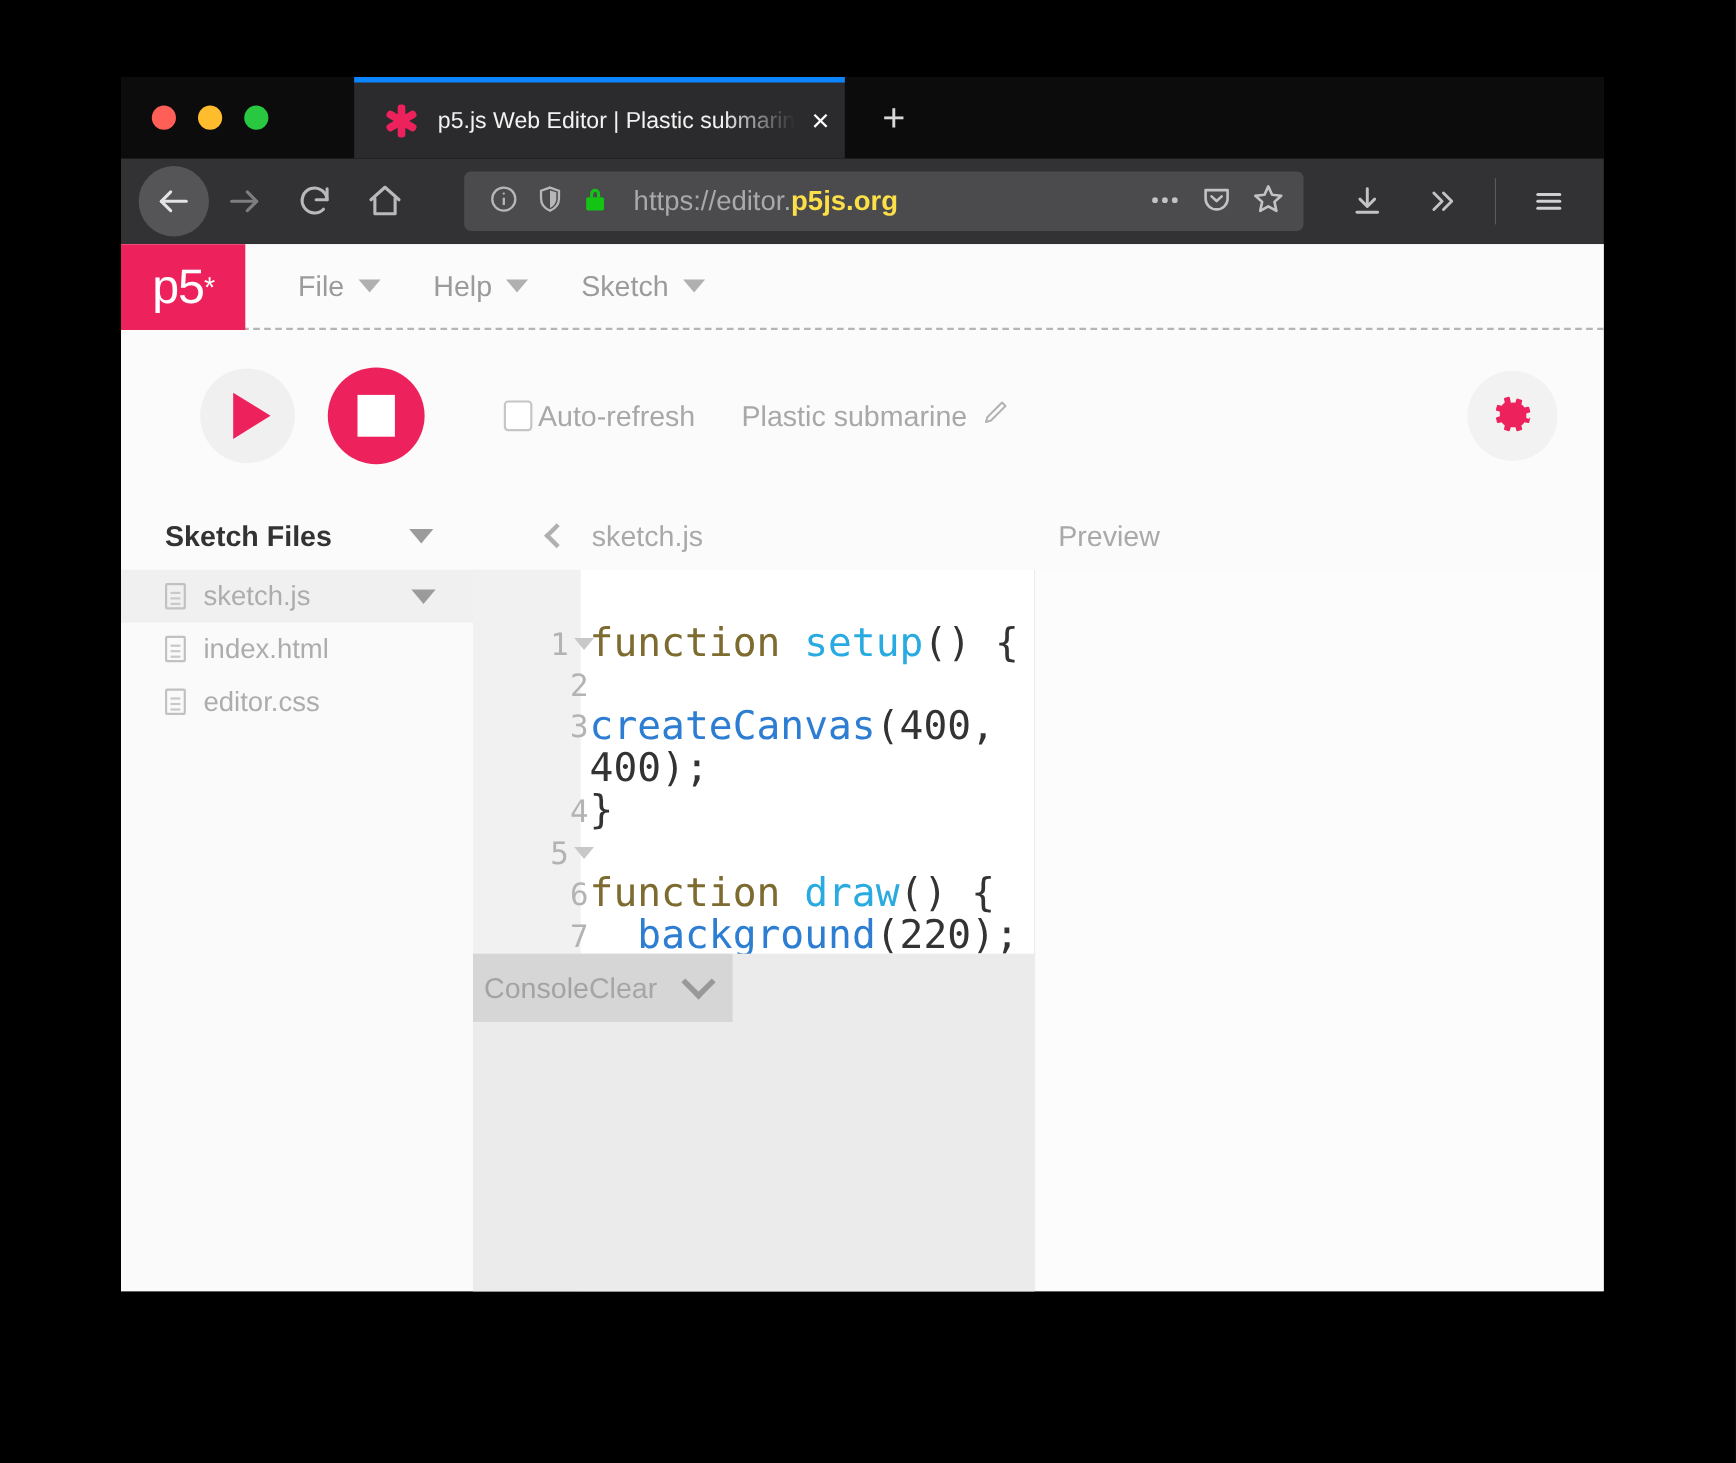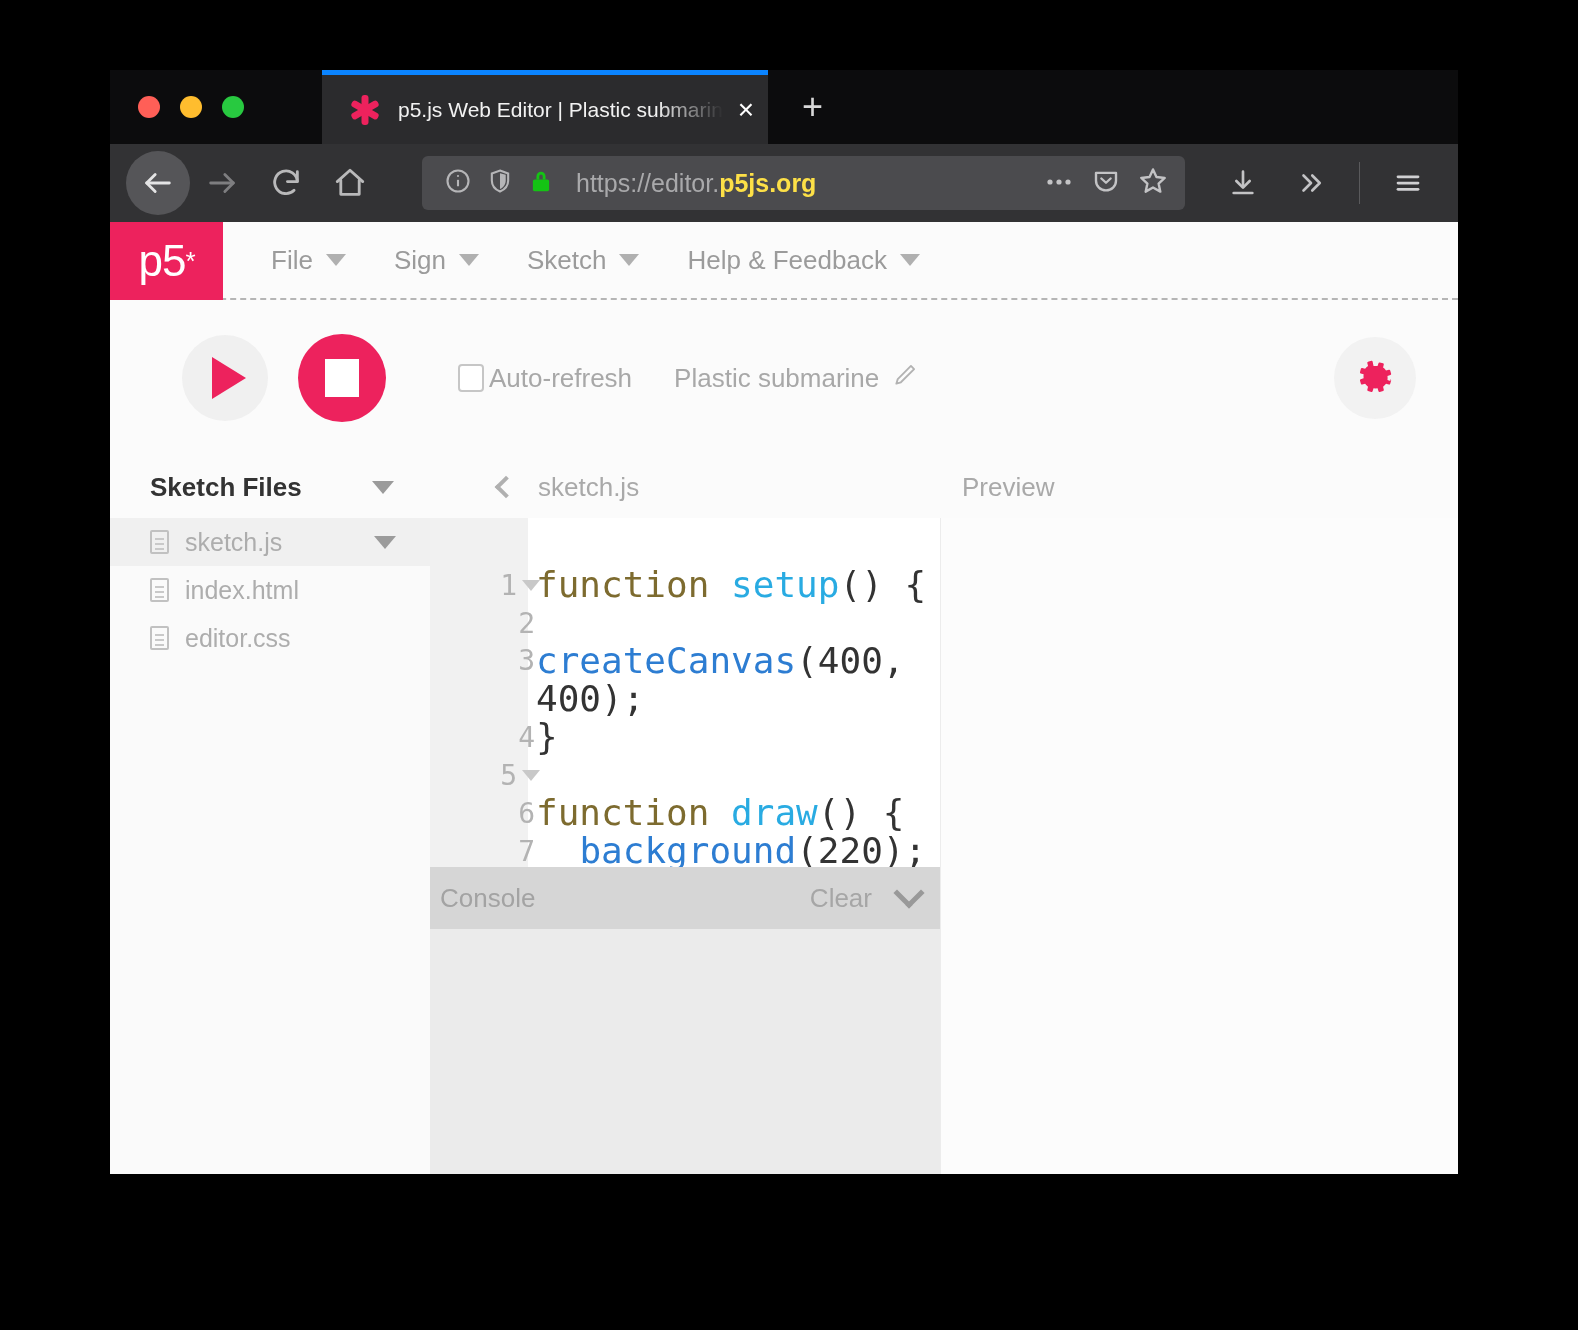--- a/index.html
+++ b/index.html
@@ -367,21 +367,21 @@
     background: #fcfcfc;
     border-left: 1px solid #ececec;
   }
 
   
   #console {
     position: absolute;
     left: 320px; top: 349px;
     width: 510px; bottom: 0;
     background: #ebebeb;
-    display: flex; flex-direction: column;
+    display: flex; flex-direction: row;
   }
   #console-header {
     height: 62px;
     flex: 0 0 62px;
     background: #d6d6d6;
     display: flex; align-items: center;
     padding: 0 20px 0 10px;
   }
   #console-title { color: #a3a3a3; font-size: 26px; }
   #console-clear {
@@ -524,29 +524,25 @@
       <div id="p5-logo">
         <span>p5</span>
           <sup>*</sup>
       </div>
       <div id="p5-menu">
         <div class="menu-item">
           <span>File</span>
           <span class="caret-down"></span>
         </div>
         <div class="menu-item">
-          <span>Sign</span>
+          <span>Help</span>
           <span class="caret-down"></span>
         </div>
         <div class="menu-item">
           <span>Sketch</span>
-          <span class="caret-down"></span>
-        </div>
-        <div class="menu-item">
-          <span>Help &amp; Feedback</span>
           <span class="caret-down"></span>
         </div>
       </div>
     </div>
 
     <div id="p5-toolbar">
       <div id="play-button">
           <span class="tri"></span>
         </div>
       <div id="stop-button">

